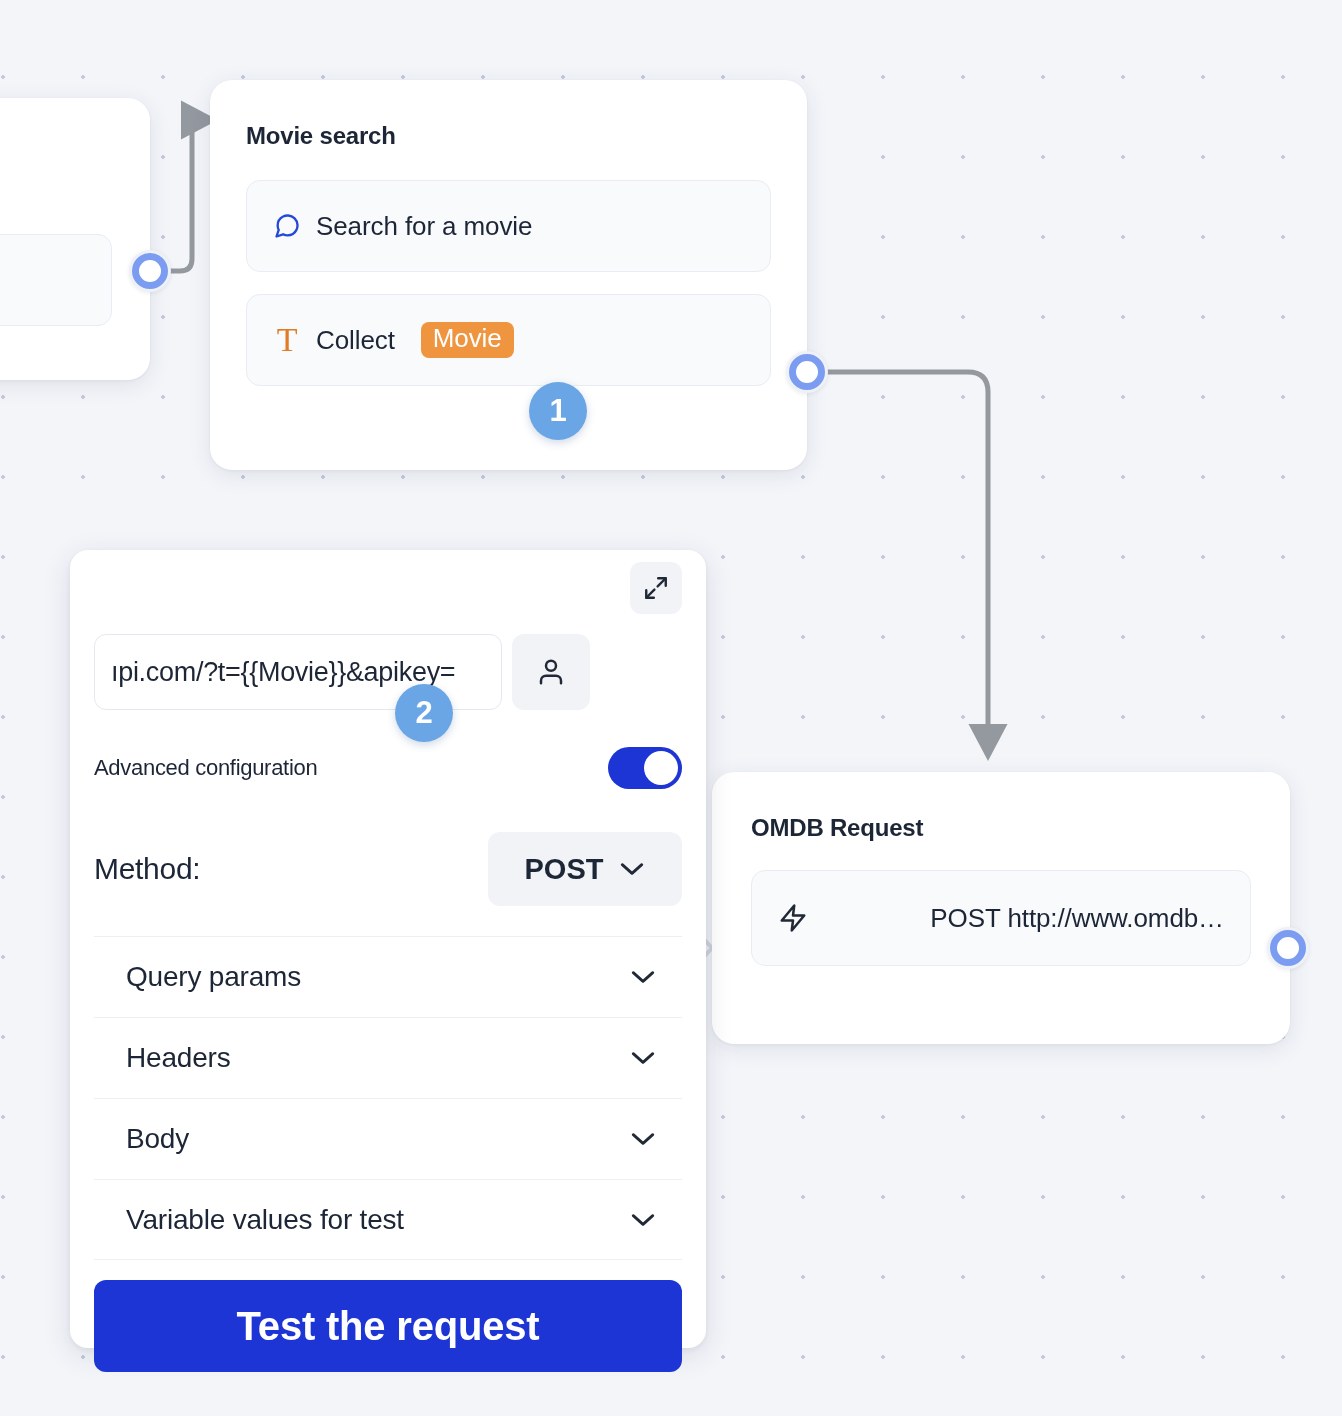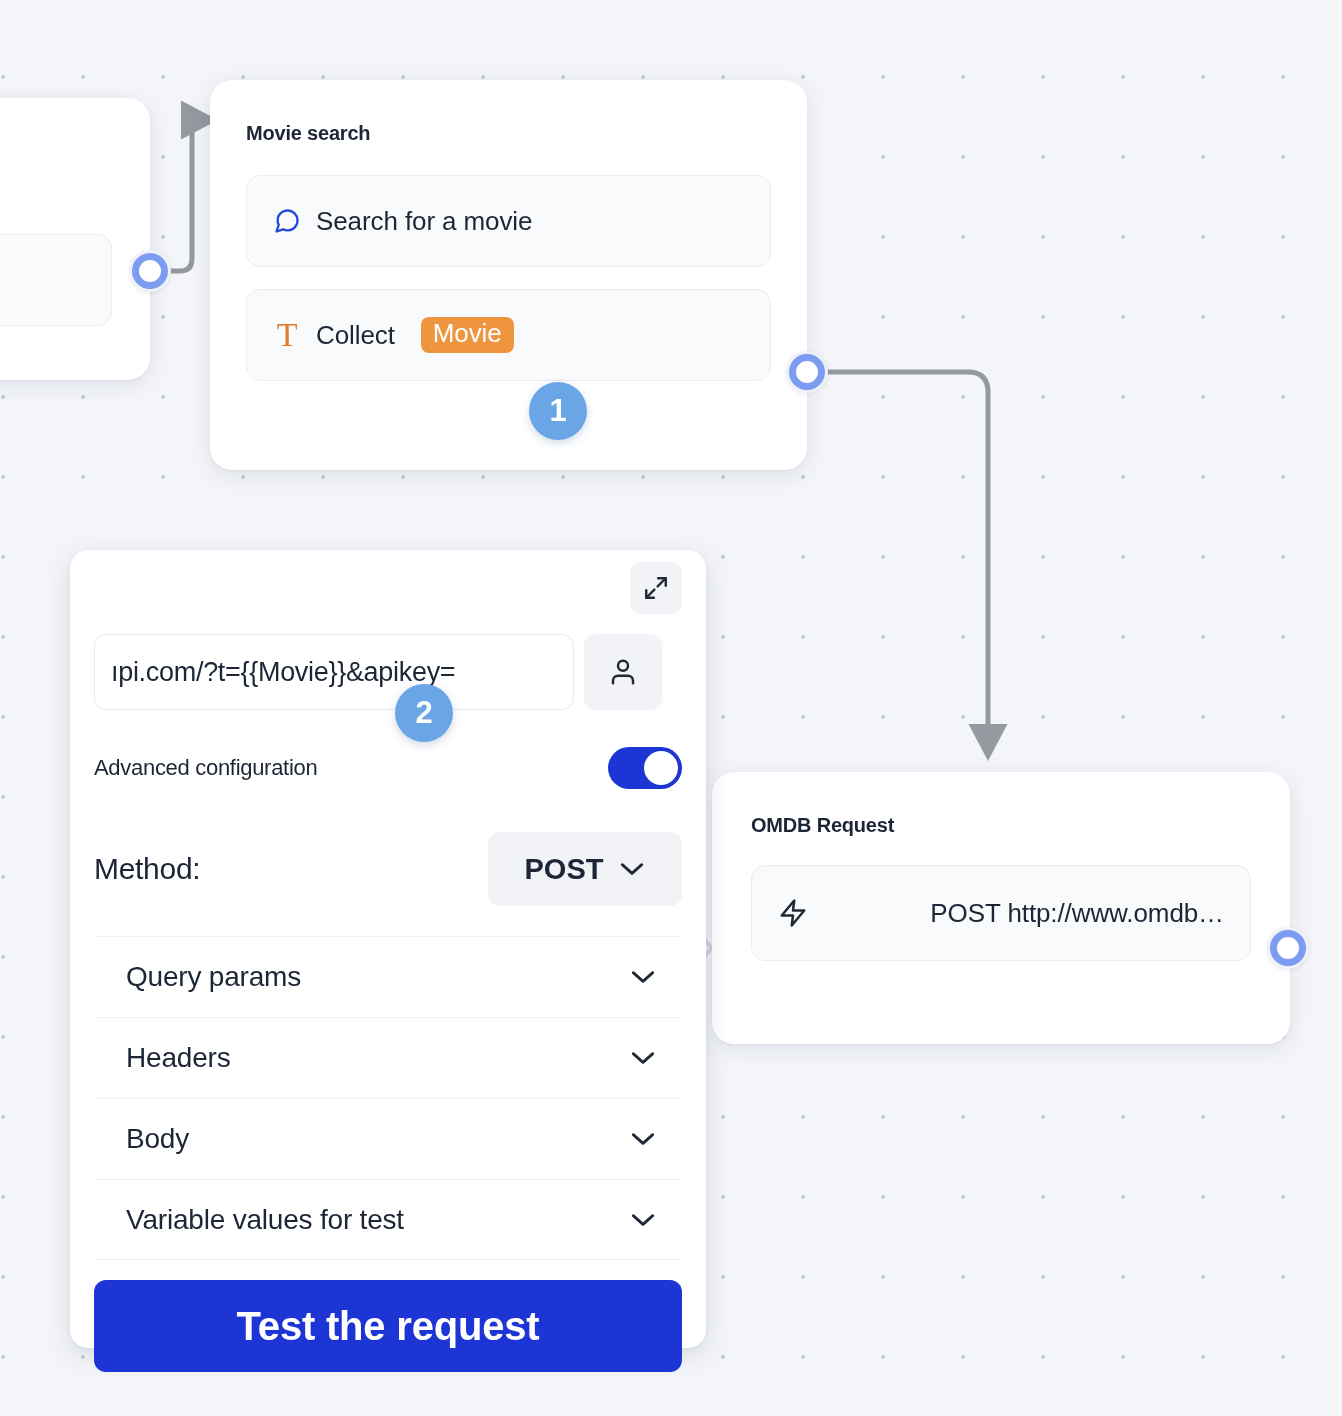--- a/index.html
+++ b/index.html
@@ -27,21 +27,21 @@
 
   
   .node {
     position: absolute;
     background: #ffffff;
     border-radius: 22px;
     box-shadow: 0 5px 22px rgba(35,48,80,0.10), 0 1px 3px rgba(35,48,80,0.06);
   }
 
   .node-title {
-    font-size: 20px;
+    font-size: 24px;
     font-weight: 700;
     letter-spacing: -0.2px;
     color: #1d2636;
   }
 
   .node-row {
     display: flex;
     align-items: center;
     gap: 15px;
     background: #f8fafc;
@@ -170,21 +170,21 @@
 
   .url-row {
     position: absolute;
     left: 24px;
     top: 84px;
     display: flex;
     align-items: center;
     gap: 10px;
   }
   .url-input {
-    width: 480px;
+    width: 408px;
     height: 76px;
     border: 1px solid #e5e9ef;
     border-radius: 12px;
     background: #ffffff;
     font-family: "Liberation Sans", sans-serif;
     font-size: 27px;
     color: #1d2636;
     padding: 0 16px;
     outline: none;
     letter-spacing: -0.3px;

